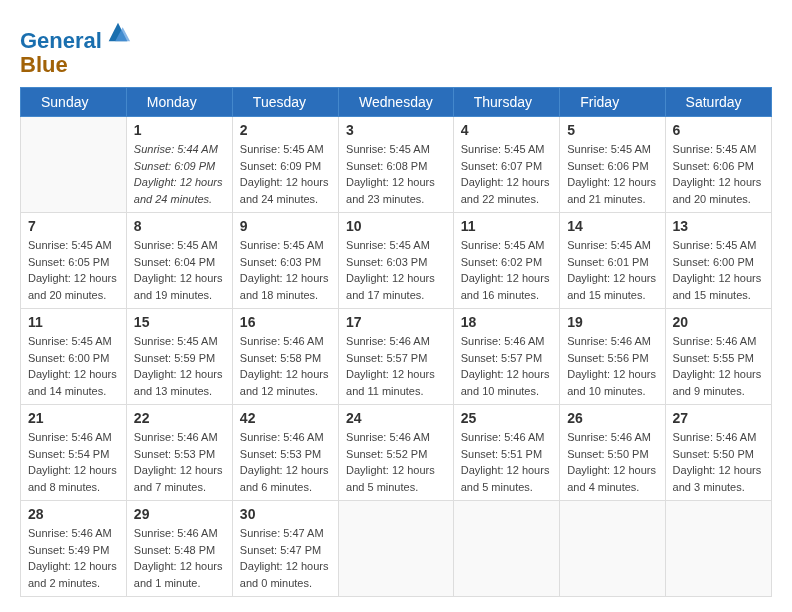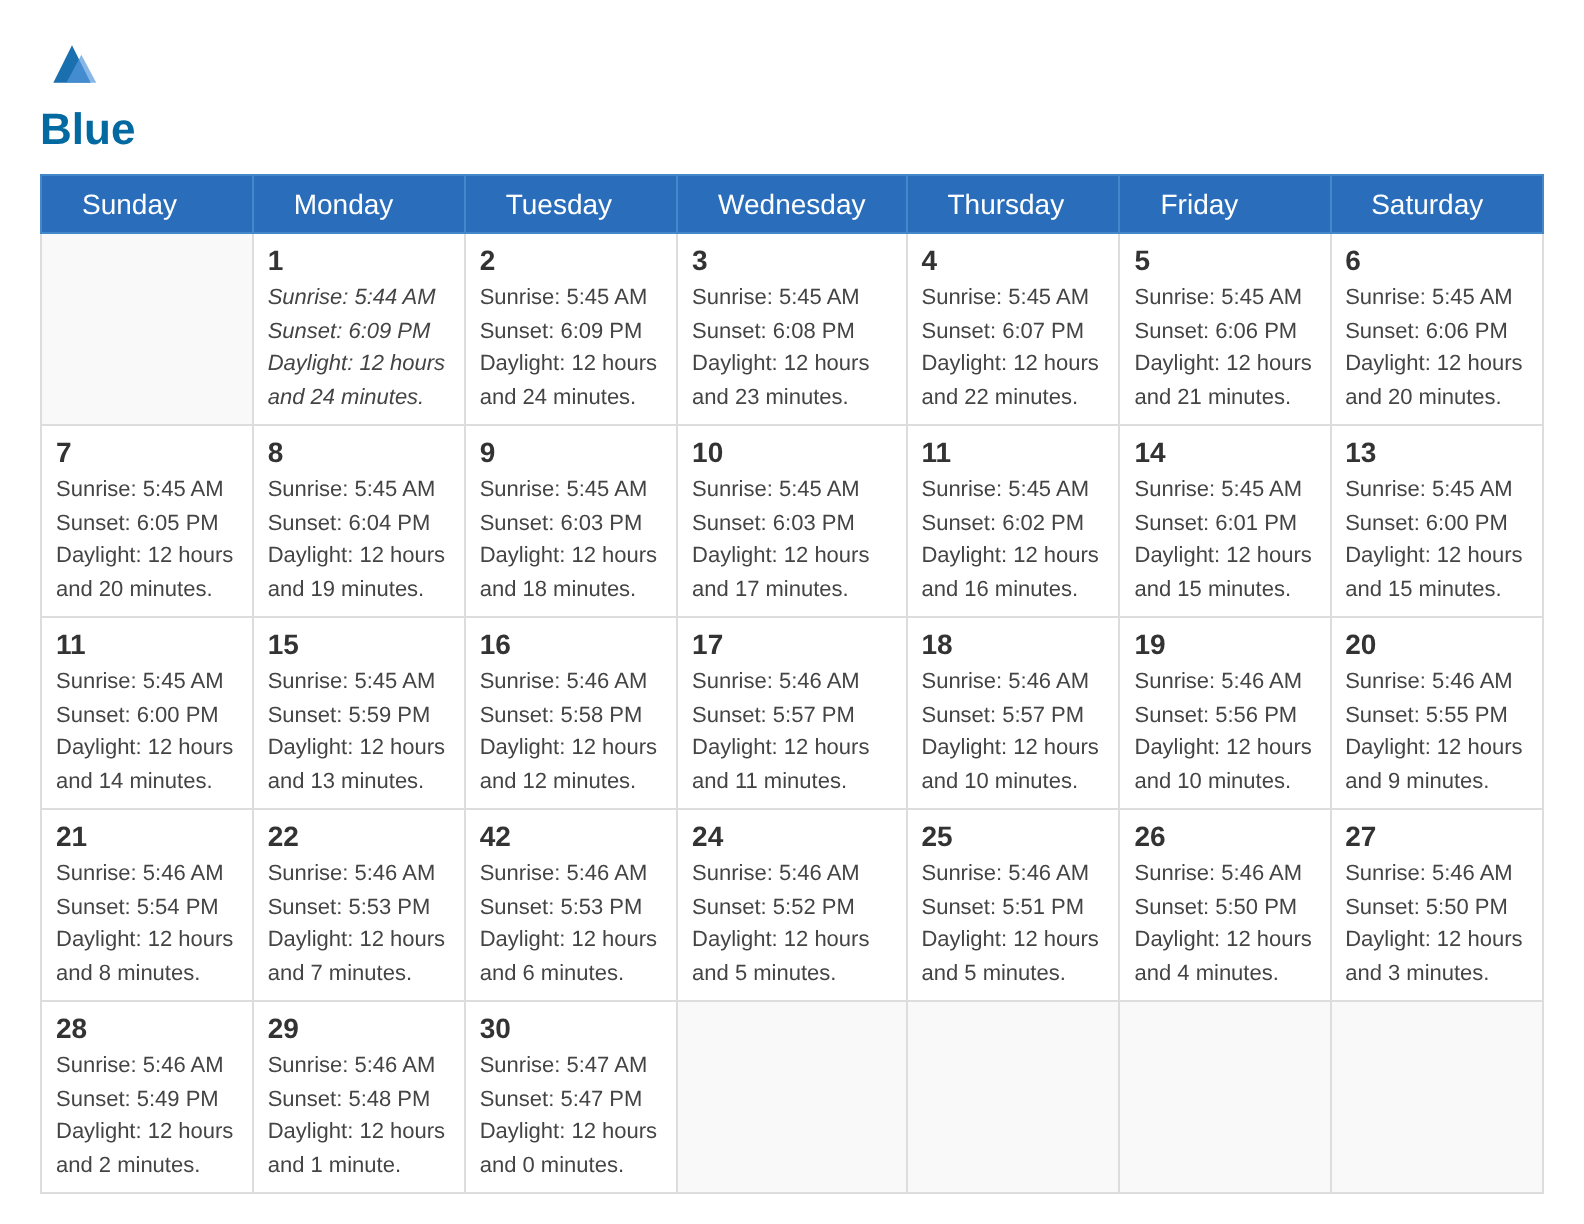--- a/index.html
+++ b/index.html
@@ -86,24 +86,24 @@
       color: #444;
     }
   </style>
 </head>
 <body>
 
 <div class="header">
   <div class="logo">
     <div>
       <div class="logo-text">
-        <svg class="logo-icon" viewBox="0 0 30 30" xmlns="http://www.w3.org/2000/svg">
+        <span>General</span><svg class="logo-icon" viewBox="0 0 30 30" xmlns="http://www.w3.org/2000/svg">
           <polygon points="5,25 15,5 25,25" fill="#1a6faf"></polygon>
           <polygon points="12,25 20,10 28,25" fill="#5599dd" opacity="0.7"></polygon>
-        </svg><br><span style="color:#0369a1;">Blue</span>
+        </svg><br><span style="color:#a16207;">Blue</span>
       </div>
     </div>
   </div>
   <div class="title-area">
     <div class="month-title"></div>
     <div class="subtitle"></div>
   </div>
 </div>
 
 <table class="calendar">

